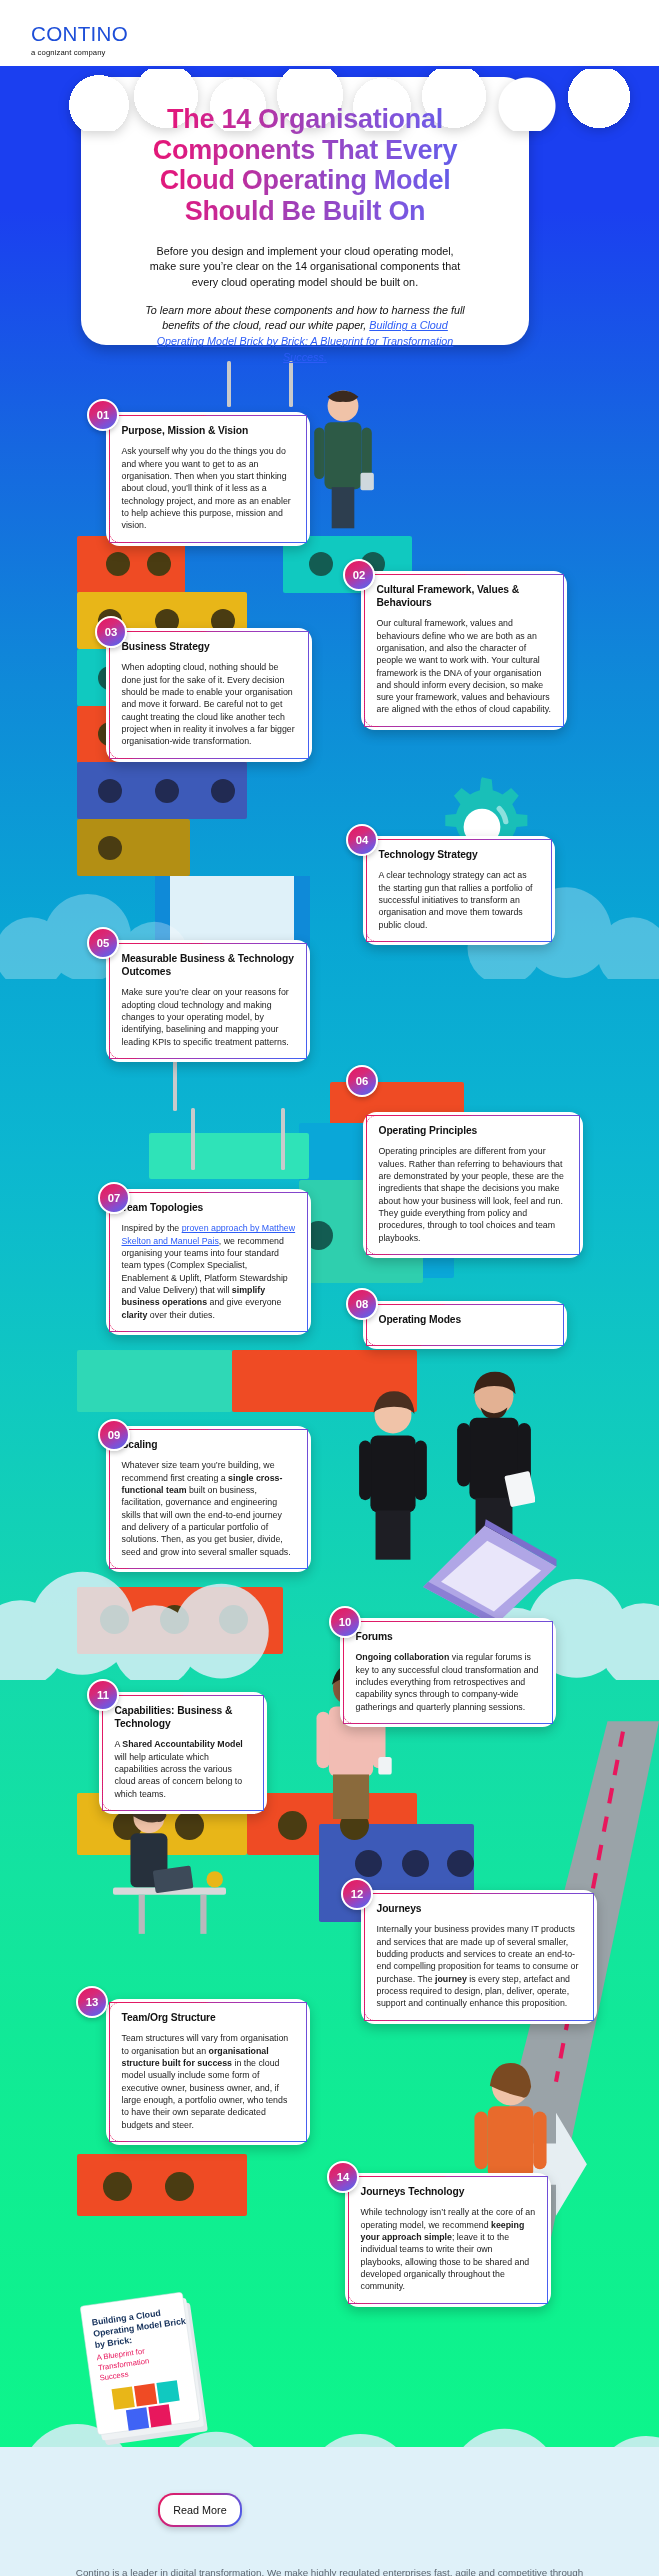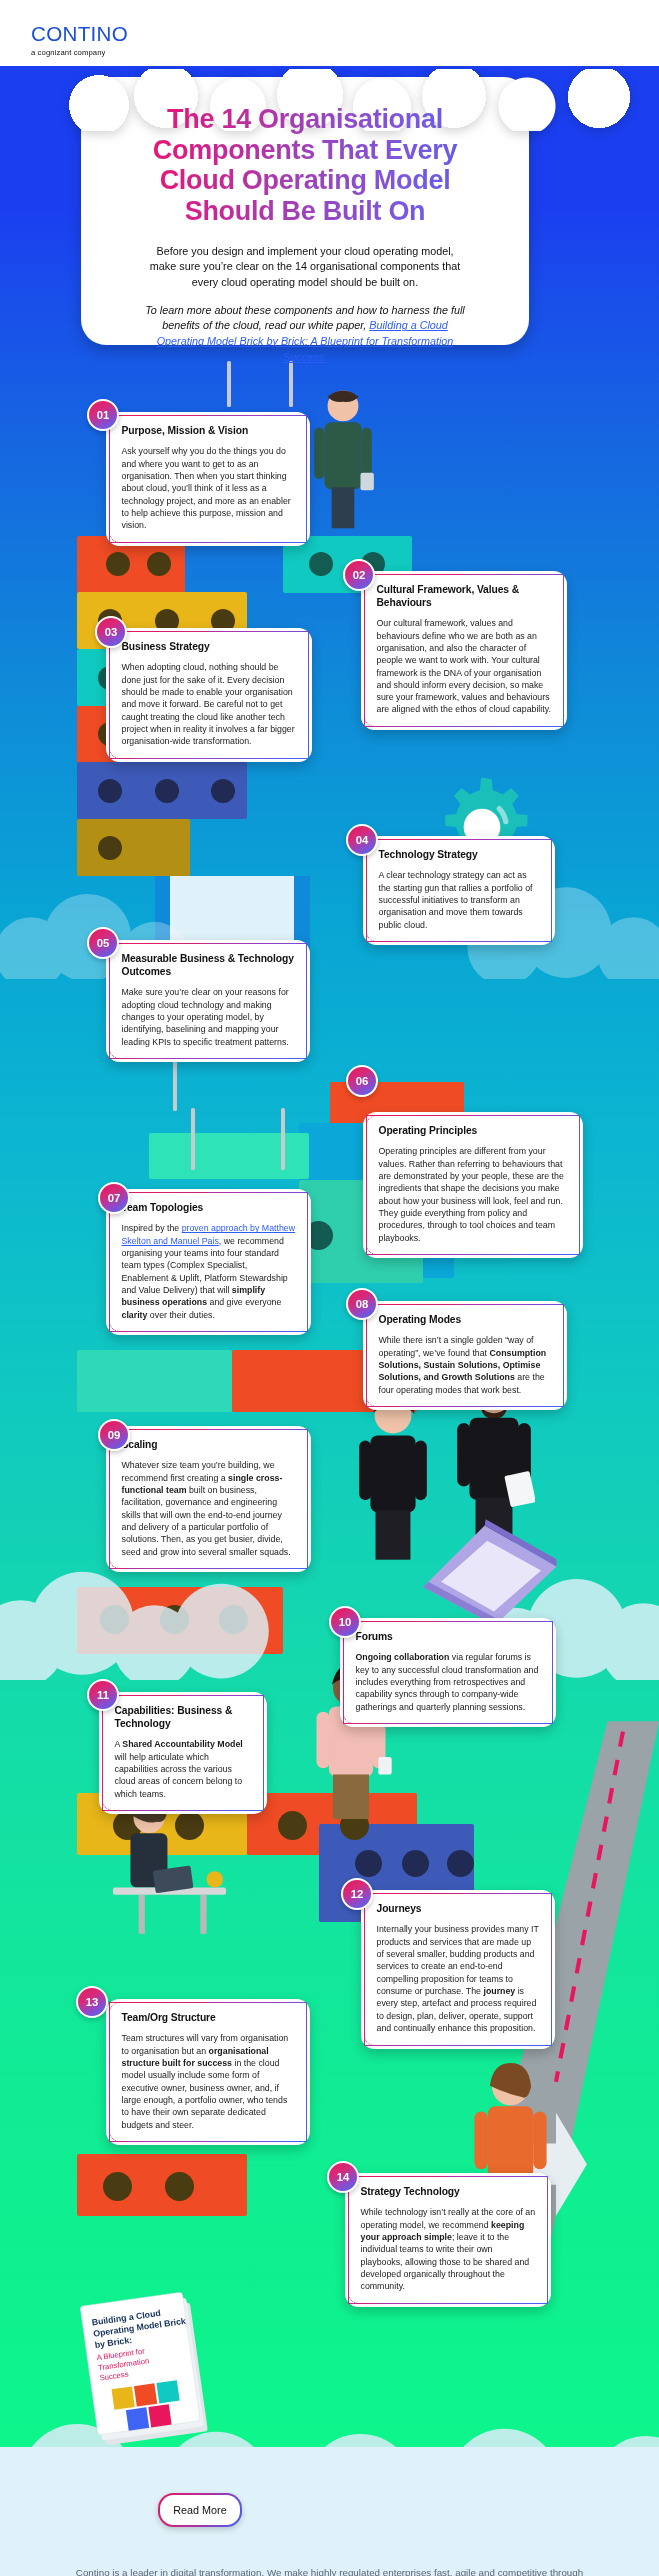--- a/index.html
+++ b/index.html
@@ -441,21 +441,20 @@
   <div class="card" style="left:106px;top:1189px;width:205px;">
     <div class="dotborder"></div>
     <h3>Team Topologies</h3>
     <p><span>Inspired by the </span><a href="#">proven approach by Matthew Skelton and Manuel Pais</a><span>, we recommend organising your teams into four standard team types (Complex Specialist, Enablement &amp; Uplift, Platform Stewardship and Value Delivery) that will </span><b>simplify business operations</b><span> and give everyone </span><b>clarity</b><span> over their duties.</span></p>
   </div>
 
   <div class="badge" style="left:346px;top:1288px;">08</div>
   <div class="card" style="left:363px;top:1301px;width:204px;">
     <div class="dotborder"></div>
     <h3>Operating Modes</h3>
-    <p><span>While there isn’t a single golden “way of operating”, we’ve found that </span><b>Consumption Solutions, Sustain Solutions, Optimise Solutions, and Growth Solutions</b><span> are the four operating modes that work best.</span></p>
   </div>
 
   <div class="badge" style="left:98px;top:1419px;">09</div>
   <div class="card" style="left:106px;top:1426px;width:205px;">
     <div class="dotborder"></div>
     <h3>Scaling</h3>
     <p><span>Whatever size team you’re building, we recommend first creating a </span><b>single cross-functional team</b><span> built on business, facilitation, governance and engineering skills that will own the end-to-end journey and delivery of a particular portfolio of solutions. Then, as you get busier, divide, seed and grow into several smaller squads.</span></p>
   </div>
 
   <div class="badge" style="left:329px;top:1606px;">10</div>
@@ -466,37 +465,37 @@
   </div>
 
   <div class="badge" style="left:87px;top:1679px;">11</div>
   <div class="card" style="left:99px;top:1692px;width:168px;">
     <div class="dotborder"></div>
     <h3>Capabilities: Business &amp; Technology</h3>
     <p><span>A </span><b>Shared Accountability Model</b><span> will help articulate which capabilities across the various cloud areas of concern belong to which teams.</span></p>
   </div>
 
   <div class="badge" style="left:341px;top:1878px;">12</div>
-  <div class="card" style="left:361px;top:1890px;width:194px;">
+  <div class="card" style="left:361px;top:1890px;width:236px;">
     <div class="dotborder"></div>
     <h3>Journeys</h3>
     <p><span>Internally your business provides many IT products and services that are made up of several smaller, budding products and services to create an end-to-end compelling proposition for teams to consume or purchase. The </span><b>journey</b><span> is every step, artefact and process required to design, plan, deliver, operate, support and continually enhance this proposition.</span></p>
   </div>
 
   <div class="badge" style="left:76px;top:1986px;">13</div>
   <div class="card" style="left:106px;top:1999px;width:204px;">
     <div class="dotborder"></div>
     <h3>Team/Org Structure</h3>
     <p><span>Team structures will vary from organisation to organisation but an </span><b>organisational structure built for success</b><span> in the cloud model usually include some form of executive owner, business owner, and, if large enough, a portfolio owner, who tends to have their own separate dedicated budgets and steer.</span></p>
   </div>
 
   <div class="badge" style="left:327px;top:2161px;">14</div>
   <div class="card" style="left:345px;top:2173px;width:206px;">
     <div class="dotborder"></div>
-    <h3>Strategy Technology</h3>
+    <h3>Journeys Technology</h3>
     <p><span>While technology isn’t really at the core of an operating model, we recommend </span><b>keeping your approach simple</b><span>; leave it to the individual teams to write their own playbooks, allowing those to be shared and developed organically throughout the community.</span></p>
   </div>
 
   <div class="footer"></div>
   <div class="readmore">Read More</div>
   <div class="foot-text">Contino is a leader in digital transformation. We make highly regulated enterprises fast, agile and competitive through the adoption of cloud, DevOps and data.</div>
 
 </div>
 
 

